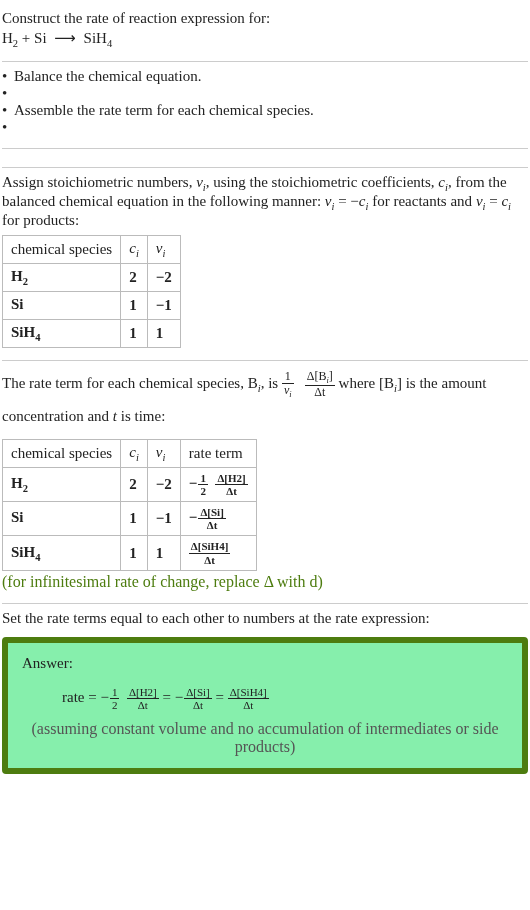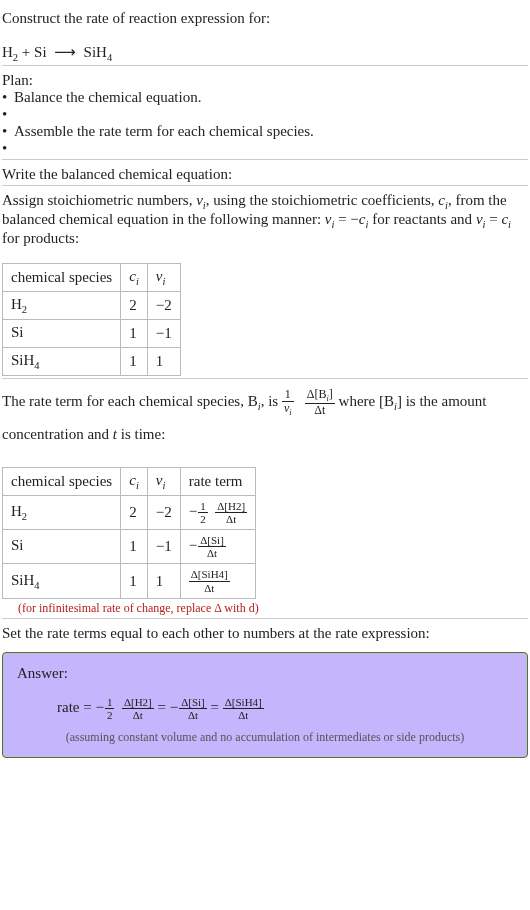--- a/index.html
+++ b/index.html
@@ -1,29 +1,29 @@
 <!DOCTYPE html>
 <html><head>
 <meta charset="utf-8">
 <style>
   * { margin:0; padding:0; box-sizing:border-box; }
   body { font-family: Georgia, 'Times New Roman', serif; font-size:15px; color:#222; background:#fff; width:530px; }
   .container { padding:4px 2px 20px 2px; }
-  .section { padding:6px 0 2px 0; border-bottom:1px solid #ccc; }
+  .section { padding:6px 0 12px 0; border-bottom:1px solid #ccc; }
   .section:last-child { border-bottom:none; }
-  .eq-line { margin-top:16px; }
+  .eq-line { margin-top:2px; }
   .bul-item { display:flex; }
   .bul { width:12px; flex:0 0 12px; }
-  table.stoich { border-collapse:collapse; margin-top:16px; }
-  table.stoich td, table.stoich th { border:1px solid #bbb; padding:4px 8px; text-align:left; font-weight:normal; }
+  table.stoich { border-collapse:collapse; margin-top:6px; }
+  table.stoich td, table.stoich th { border:1px solid #bbb; padding:4px 8px; text-align:left; font-weight:bold; }
   table.stoich th { font-weight:normal; }
-  .note { font-size:12px; color:#b91c1c; margin-top:2px;margin-left:16px; }
-  .answer-box { background:#c4b5fd; border:1px solid #4d7c0f; border-radius:4px; padding:12px 14px; margin-top:10px; }
+  .note { font-size:16px; color:#4d7c0f; margin-top:2px; }
+  .answer-box { background:#86efac; border:6px solid #4d7c0f; border-radius:4px; padding:12px 14px; margin-top:10px; }
   .answer-title { margin-bottom:6px; }
-  .assumption { font-size:12px; color:#555; text-align:center; margin-top:6px; }
+  .assumption { font-size:16px; color:#555; text-align:center; margin-top:6px; }
   .sub { font-size:0.7em; vertical-align:sub; }
   .ital { font-style:italic; }
   .arrow { display:inline-block; padding:0 4px; }
   .frac { display:inline-block; text-align:center; vertical-align:middle; line-height:1.1; font-size:12px; }
   .frac .num { display:block; border-bottom:1px solid #222; padding:0 2px; }
   .frac .den { display:block; padding:0 2px; }
   .frac.small { font-size:11px; }
   .rate-row td { vertical-align:middle; }
   .neg { padding-right:1px; }
   .delta { font-family: 'Times New Roman', serif; }
@@ -37,39 +37,37 @@
   <div class="section">
     <div>Construct the rate of reaction expression for:</div>
     <div class="eq-line">
       <span><span>H</span><span class="sub">2</span></span><span> + </span><span>Si</span>
       <span class="arrow">⟶</span>
       <span><span>SiH</span><span class="sub">4</span></span>
     </div>
   </div>
 
   <div class="section">
-    <div>Plan:</div>
     <div class="bul-item">
         <span class="bul">•</span>
         <span>Balance the chemical equation.</span>
       </div>
     <div class="bul-item">
         <span class="bul">•</span>
       </div>
     <div class="bul-item">
         <span class="bul">•</span>
         <span>Assemble the rate term for each chemical species.</span>
       </div>
     <div class="bul-item">
         <span class="bul">•</span>
       </div>
   </div>
 
   <div class="section">
-    <div>Write the balanced chemical equation:</div>
   </div>
 
   <div class="section">
     <div>
       <span>Assign stoichiometric numbers, </span><span class="ital">ν</span><span class="sub ital">i</span><span>, using the stoichiometric coefficients, </span><span class="ital">c</span><span class="sub ital">i</span><span>, from the balanced chemical equation in the following manner: </span><span class="ital">ν</span><span class="sub ital">i</span><span> = −</span><span class="ital">c</span><span class="sub ital">i</span><span> for reactants and </span><span class="ital">ν</span><span class="sub ital">i</span><span> = </span><span class="ital">c</span><span class="sub ital">i</span><span> for products:</span>
     </div>
     <table class="stoich">
       <tbody>
           <tr>
         <th>chemical species</th>

